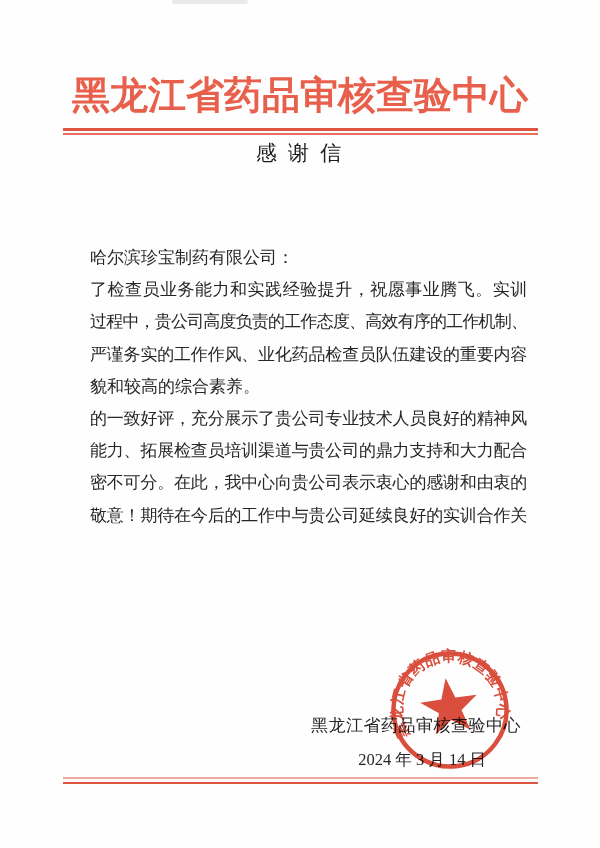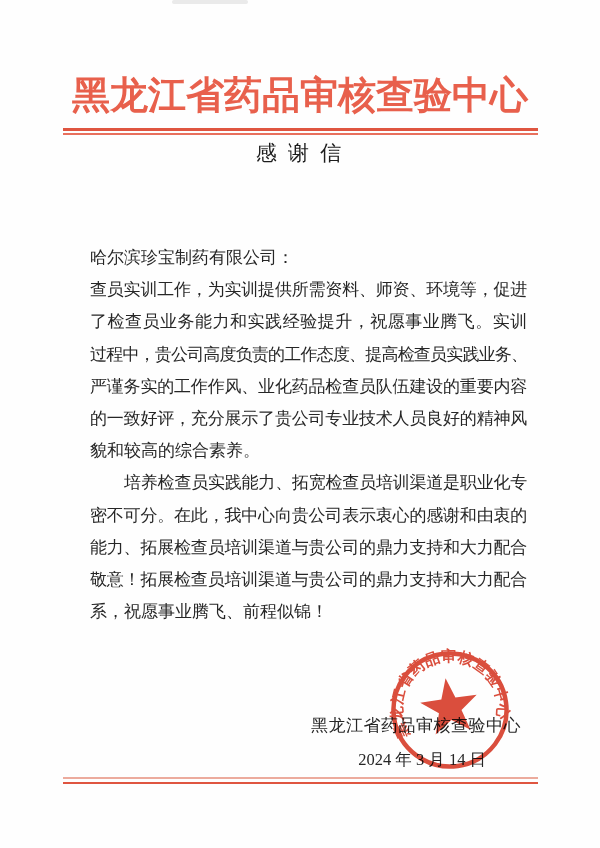--- a/index.html
+++ b/index.html
@@ -82,31 +82,28 @@
   <div class="rule">
     <div class="thick"></div>
     <div class="gap"></div>
     <div class="thin"></div>
   </div>
 
   <div class="doc-title">感 谢 信</div>
 
   <div class="body-block">
     <div class="line">哈尔滨珍宝制药有限公司：</div>
-    <div class="line fit">查员实训工作，为实训提供所需资料、师资、环境等，促进</div>
     <div class="line fit">了检查员业务能力和实践经验提升，祝愿事业腾飞。实训</div>
-    <div class="line fit tight">过程中，贵公司高度负责的工作态度、提高检查员实践业务、</div>
+    <div class="line fit tight">过程中，贵公司高度负责的工作态度、高效有序的工作机制、</div>
     <div class="line fit">严谨务实的工作作风、业化药品检查员队伍建设的重要内容</div>
+    <div class="line">貌和较高的综合素养。</div>
     <div class="line fit">的一致好评，充分展示了贵公司专业技术人员良好的精神风</div>
-    <div class="line">貌和较高的综合素养。</div>
-    <div class="line fit indent">培养检查员实践能力、拓宽检查员培训渠道是职业化专</div>
+    <div class="line fit">能力、拓展检查员培训渠道与贵公司的鼎力支持和大力配合</div>
     <div class="line fit">密不可分。在此，我中心向贵公司表示衷心的感谢和由衷的</div>
-    <div class="line fit">能力、拓展检查员培训渠道与贵公司的鼎力支持和大力配合</div>
-    <div class="line fit">敬意！拓展检查员培训渠道与贵公司的鼎力支持和大力配合</div>
-    <div class="line">系，祝愿事业腾飞、前程似锦！</div>
+    <div class="line fit">敬意！期待在今后的工作中与贵公司延续良好的实训合作关</div>
   </div>
 
   <div class="signature">黑龙江省药品审核查验中心</div>
 
   <div class="date">2024 年 3 月 14 日</div>
 
   <div class="seal">
     <svg width="130" height="130" viewBox="0 0 130 130">
       <circle cx="65" cy="65" r="56.5" fill="none" stroke="#d73a27" stroke-width="4.5"></circle>
       <path id="sealArc" d="M 21.5 84.3 A 48 48 0 1 1 108.5 84.3" fill="none"></path>

